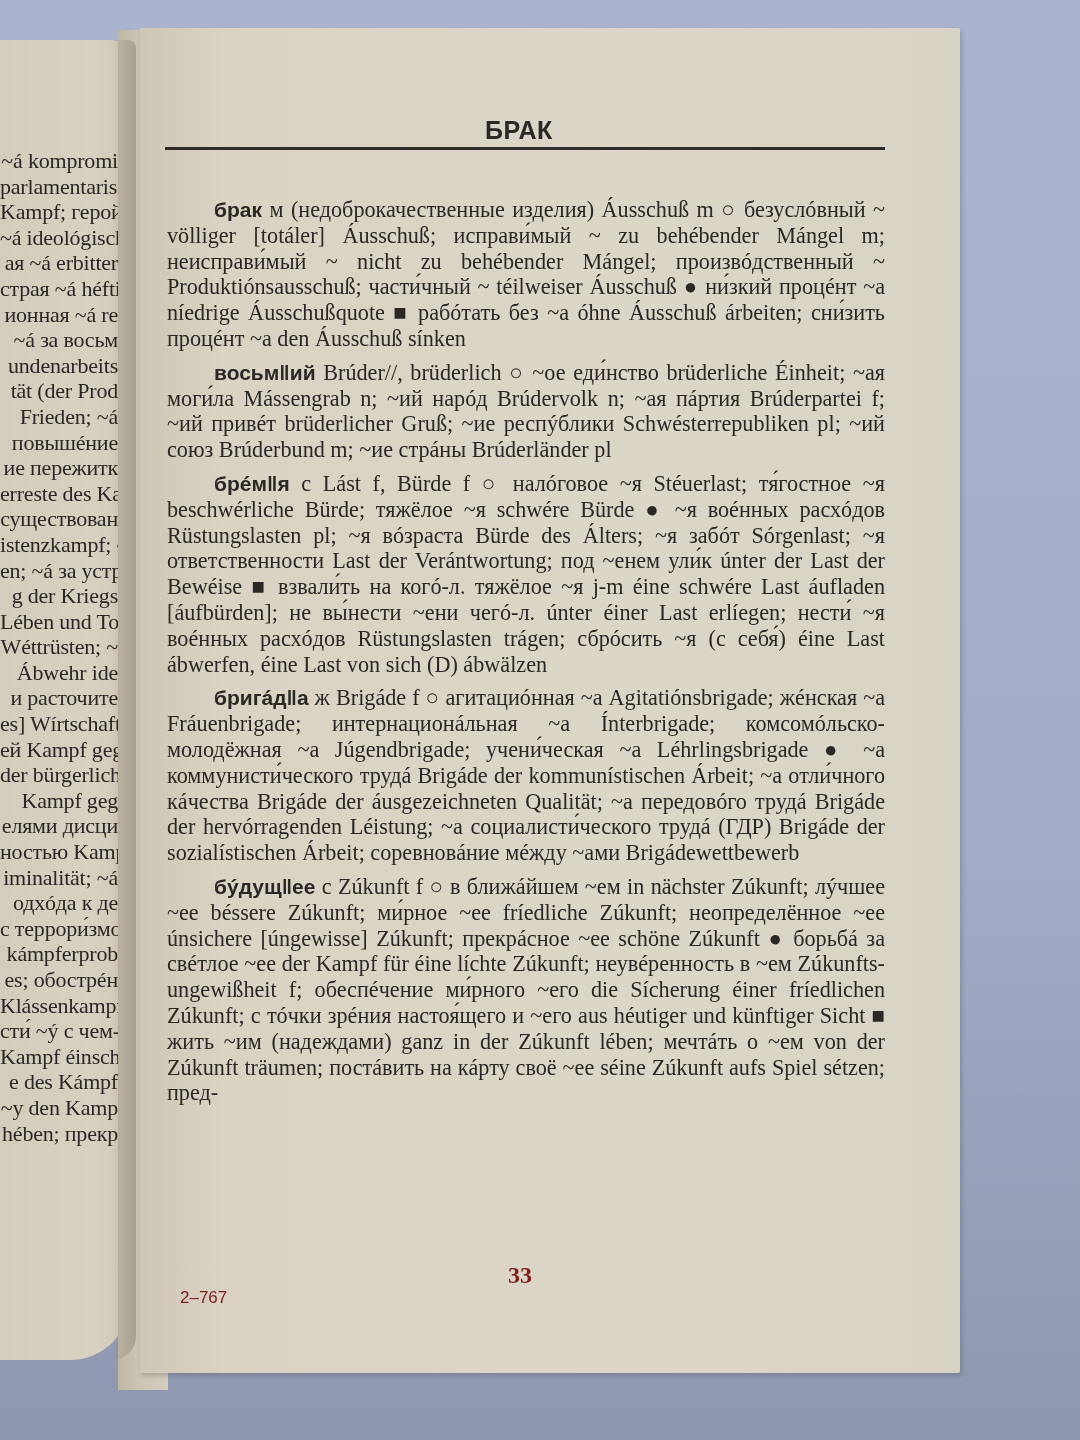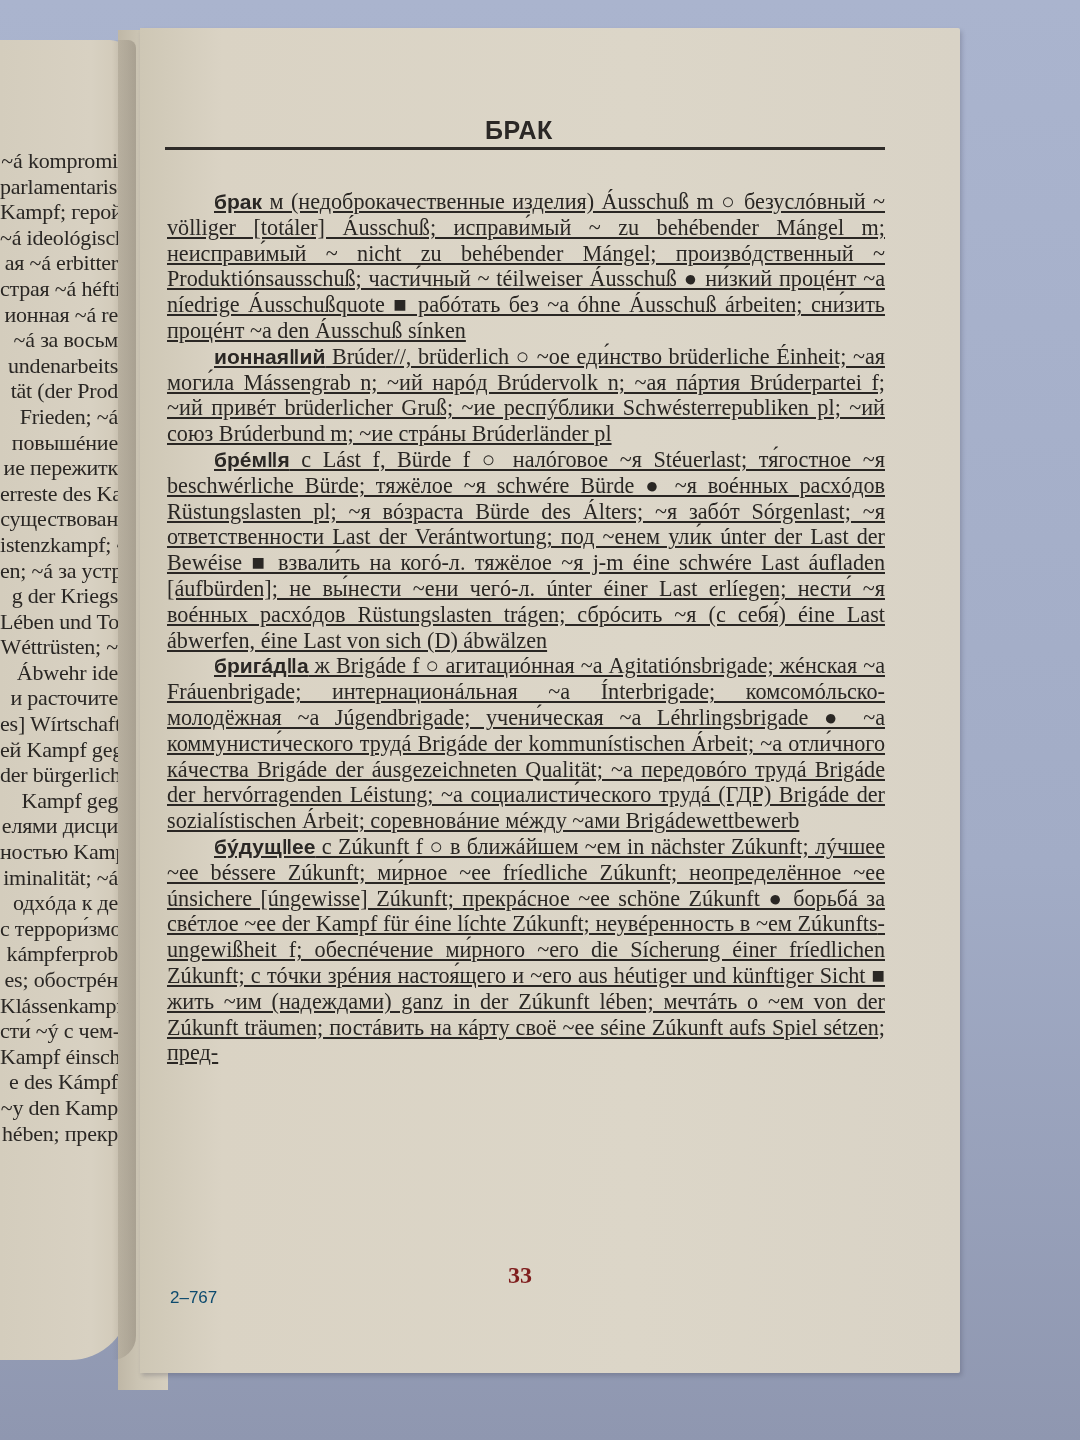--- a/index.html
+++ b/index.html
@@ -49,29 +49,29 @@
   }
   .head-rule {
     position: absolute; left: 165px; top: 147px; width: 720px; height: 3px;
     background: #2f2c29;
   }
   .entries {
     position: absolute; left: 167px; top: 189px; width: 718px;
     font-size: 22.2px; line-height: 25.8px; color: #2a2724;
     text-align: justify;
   }
-  .entry { margin: 0 0 0 0; text-indent: 47px; text-decoration: underline; }
+  .entry { margin: 8px 0 0 0; text-indent: 47px; }
   .entry .hw { font-family: "Liberation Sans", sans-serif; font-weight: bold; font-size: 21px; }
   .page-number {
     position: absolute; left: 508px; top: 1262px;
     font-family: "Liberation Serif", serif; font-weight: bold; font-size: 24px; color: #7f1d1d;
   }
   .signature {
-    position: absolute; left: 170px; top: 1288px;
-    font-family: "Liberation Sans", sans-serif; font-size: 17px; color: #0c4a6e;
+    position: absolute; left: 180px; top: 1288px;
+    font-family: "Liberation Sans", sans-serif; font-size: 17px; color: #7f1d1d;
   }
 </style>
 </head>
 <body>
 
 <div class="bg-gradient"></div>
 
 <div class="left-page">
   <div class="left-lines" id="left-lines">
       <div style="text-align: right;">~á kompromi</div>
@@ -118,20 +118,20 @@
 <div class="gutter"></div>
 <div class="left-page-shadow"></div>
 
 <div class="right-page"></div>
 
 <div class="running-head">БРАК</div>
 <div class="head-rule"></div>
 
 <div class="entries">
   <p class="entry"><span class="hw">брак</span><span> м (недоброкачественные изделия) Áusschuß m ○ безуслóвный ~ völliger [totáler] Áusschuß; исправи́мый ~ zu behébender Mángel m; неисправи́мый ~ nicht zu behében­der Mángel; произвóдственный ~ Produktiónsausschuß; части́ч­ный ~ téilweiser Áusschuß ● ни́зкий процéнт ~а níedrige Áus­schußquote ■ рабóтать без ~а óhne Áusschuß árbeiten; сни́зить процéнт ~а den Áusschuß sínken</span></p>
-  <p class="entry"><span class="hw">ионная‖ий</span><span> Brúder//, brüderlich ○ ~ое еди́нство brüderliche Éinheit; ~ая моги́ла Mássengrab n; ~ий нарóд Brúdervolk n; ~ая пáртия Brúderpartei f; ~ий привéт brüderlicher Gruß; ~ие респýблики Schwésterrepubliken pl; ~ий союз Brúderbund m; ~ие стрáны Brúderländer pl</span></p>
+  <p class="entry"><span class="hw">восьм‖ий</span><span> Brúder//, brüderlich ○ ~ое еди́нство brüderliche Éinheit; ~ая моги́ла Mássengrab n; ~ий нарóд Brúdervolk n; ~ая пáртия Brúderpartei f; ~ий привéт brüderlicher Gruß; ~ие респýблики Schwésterrepubliken pl; ~ий союз Brúderbund m; ~ие стрáны Brúderländer pl</span></p>
   <p class="entry"><span class="hw">брéм‖я</span><span> с Lást f, Bürde f ○ налóговое ~я Stéuerlast; тя́гост­ное ~я beschwérliche Bürde; тяжёлое ~я schwére Bürde ● ~я воéнных расхóдов Rüstungslasten pl; ~я вóзраста Bürde des Álters; ~я забóт Sórgenlast; ~я ответственности Last der Ver­ántwortung; под ~енем ули́к únter der Last der Bewéise ■ взва­ли́ть на когó-л. тяжёлое ~я j-m éine schwére Last áufladen [áufbürden]; не вы́нести ~ени чегó-л. únter éiner Last erlíegen; нести́ ~я воéнных расхóдов Rüstungslasten trágen; сбрóсить ~я (с себя́) éine Last ábwerfen, éine Last von sich (D) ábwälzen</span></p>
   <p class="entry"><span class="hw">бригáд‖а</span><span> ж Brigáde f ○ агитациóнная ~а Agitatiónsbrigade; жéнская ~а Fráuenbrigade; интернационáльная ~а Ínterbrigade; комсомóльско-молодёжная ~а Júgendbrigade; учени́ческая ~а Léhrlingsbrigade ● ~а коммунисти́ческого трудá Brigáde der kommunístischen Árbeit; ~а отли́чного кáчества Brigáde der áusgezeichneten Qualität; ~а передовóго трудá Brigáde der her­vórragenden Léistung; ~а социалисти́ческого трудá (ГДР) Brigáde der sozialístischen Árbeit; соревновáние мéжду ~ами Brigádewettbewerb</span></p>
   <p class="entry"><span class="hw">бýдущ‖ее</span><span> с Zúkunft f ○ в ближáйшем ~ем in nächster Zúkunft; лýчшее ~ее béssere Zúkunft; ми́рное ~ее fríedliche Zúkunft; неопределённое ~ее únsichere [úngewisse] Zúkunft; прекрáсное ~ее schöne Zúkunft ● борьбá за свéтлое ~ее der Kampf für éine líchte Zúkunft; неувéренность в ~ем Zúkunfts­ungewißheit f; обеспéчение ми́рного ~его die Sícherung éiner fríedlichen Zúkunft; с тóчки зрéния настоя́щего и ~его aus héutiger und künftiger Sicht ■ жить ~им (надеждами) ganz in der Zúkunft lében; мечтáть о ~ем von der Zúkunft träumen; по­стáвить на кáрту своё ~ее séine Zúkunft aufs Spiel sétzen; пред-</span></p>
 </div>
 
 <div class="page-number">33</div>
 <div class="signature">2–767</div>
 
 </body></html>

